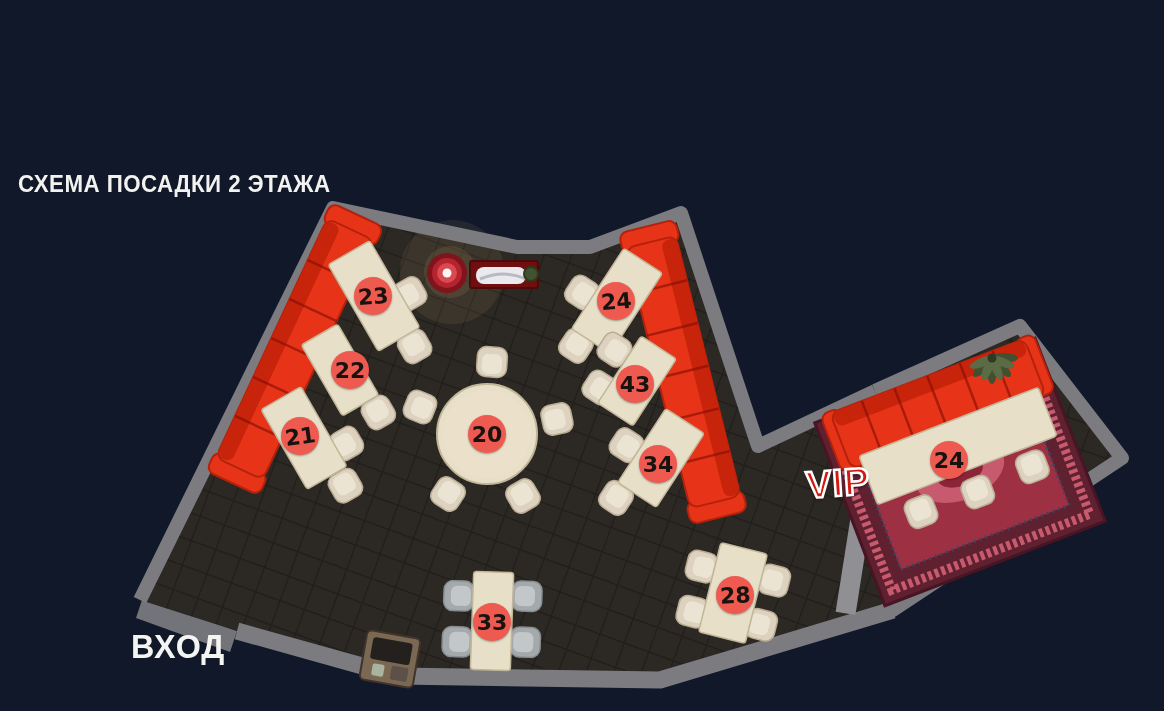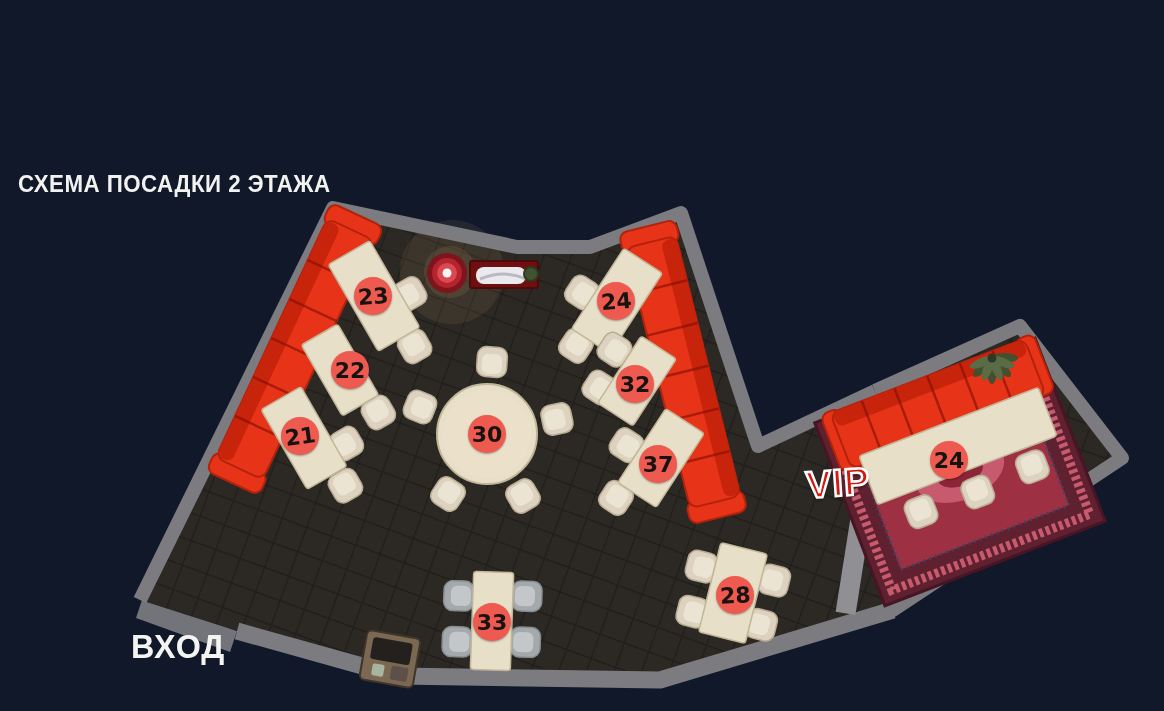--- a/index.html
+++ b/index.html
@@ -211,39 +211,39 @@
     <rect x="-16" y="7" width="12" height="12" rx="2" fill="#a9b4a0"></rect>
     <rect x="3" y="6" width="17" height="14" rx="2" fill="#5c5048"></rect>
   </g>
 </svg>
 
 <div class="page-title">СХЕМА ПОСАДКИ 2 ЭТАЖА</div>
 <div class="entrance-label">ВХОД</div>
 <div class="vip-label">VIP</div>
 
 <div class="badge" style="left:468px;top:415px">
-      <span>30</span>
+      <span>20</span>
     </div>
 <div class="badge b21" style="left:281px;top:417px">
       <span>21</span>
     </div>
 <div class="badge" style="left:331px;top:351px">
       <span>22</span>
     </div>
 <div class="badge b23" style="left:354px;top:277px">
       <span>23</span>
     </div>
 <div class="badge b24" style="left:597px;top:282px">
       <span>24</span>
     </div>
 <div class="badge" style="left:616px;top:365px">
-      <span>32</span>
+      <span>43</span>
     </div>
 <div class="badge" style="left:639px;top:445px">
-      <span>37</span>
+      <span>34</span>
     </div>
 <div class="badge" style="left:473px;top:603px">
       <span>33</span>
     </div>
 <div class="badge b28" style="left:716px;top:576px">
       <span>28</span>
     </div>
 <div class="badge" style="left:930px;top:441px">
       <span>24</span>
     </div>

